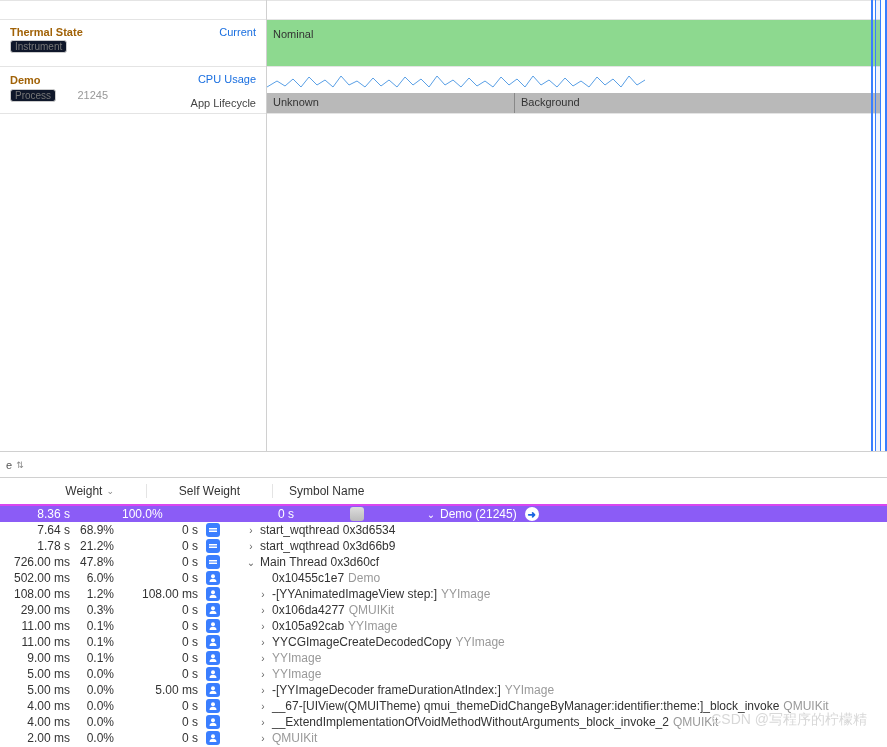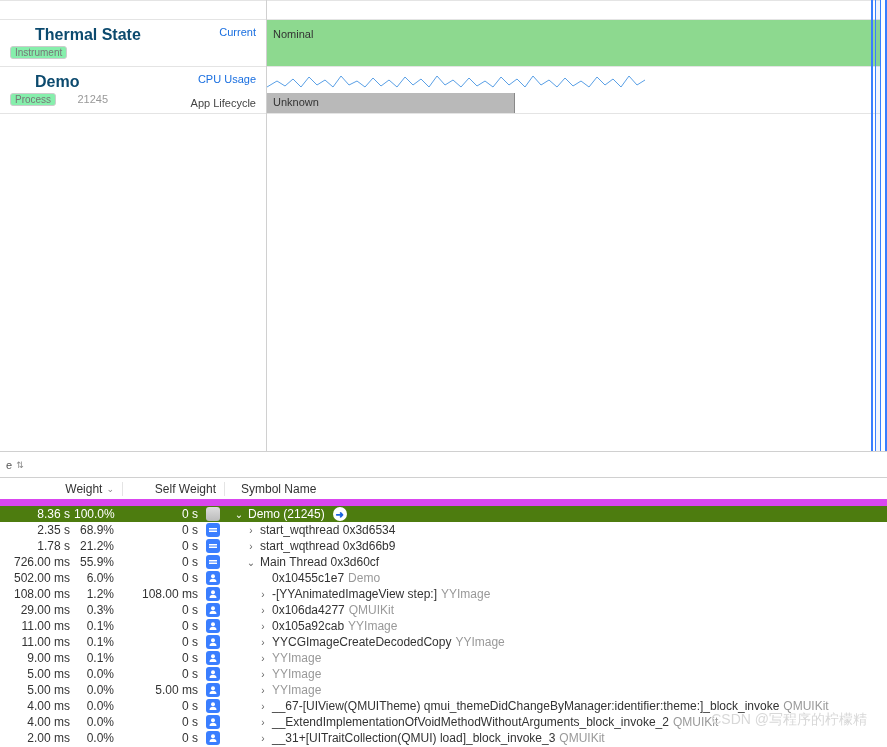--- a/index.html
+++ b/index.html
@@ -4,22 +4,22 @@
 <style>
 * { margin: 0; padding: 0; box-sizing: border-box; font-family: -apple-system, "Helvetica Neue", Arial, sans-serif; font-size: 12px; }
 body { background: #fff; color: #333; width: 887px; height: 747px; overflow: hidden; position: relative; }
 
 .top-area { display: flex; height: 452px; border-bottom: 1px solid #d0d0d0; }
 .left-panel { width: 267px; border-right: 1px solid #d0d0d0; }
 .track-row { border-bottom: 1px solid #e4e4e4; padding: 6px 10px 6px 10px; position: relative; }
 .track-row.tr-top { border-top: 1px solid #e4e4e4; height: 20px; padding: 2px 10px; }
 .track-row.tr-thermal { height: 47px; }
 .track-row.tr-demo { height: 47px; }
-.track-title { font-weight: 600; font-size: 16px; color: #0c4a6e; margin-left: 25px; }
-.badge { display: inline-block; font-size: 10px; color: #777; border: 1px solid #ccc; border-radius: 3px; padding: 0 4px; margin-top: 2px; background: #86efac; }
+.track-title { font-weight: 600; font-size: 11px; color: #a16207; }
+.badge { display: inline-block; font-size: 10px; color: #777; border: 1px solid #ccc; border-radius: 3px; padding: 0 4px; margin-top: 2px; background: #0f172a; }
 .track-sub { position: absolute; right: 10px; color: #1a6fe0; font-size: 11px; }
 .track-sub.top { top: 6px; }
 .track-sub.bottom { bottom: 4px; }
 .track-sub.gray { color: #444; }
 .pid { color: #999; font-size: 11px; margin-left: 18px; }
 
 .timeline { flex: 1; position: relative; border-right: 2px solid #3a7eff; }
 .timeline-inner { position: absolute; left: 0; right: 4px; top: 0; bottom: 0; }
 .lane { position: absolute; left: 0; right: 0; border-bottom: 1px solid #e4e4e4; }
 .lane.top { top: 0; height: 20px; border-top: 1px solid #e4e4e4; }
@@ -31,30 +31,30 @@
 .lifecycle .seg { border-right: 1px solid #888; font-size: 11px; color: #333; background: #b9b9b9; padding: 3px 6px; }
 .lifecycle .seg.unknown { width: 248px; }
 .lifecycle .seg.background { flex: 1; }
 .marker { position: absolute; top: 0; bottom: 0; right: 0; width: 6px; border-left: 1px solid #3a7eff; border-right: 1px solid #3a7eff; background: rgba(58,126,255,0.08); }
 .marker2 { position: absolute; top: 0; bottom: 0; right: 8px; width: 2px; background: #3a7eff; }
 
 .filter-row { height: 26px; border-bottom: 1px solid #d0d0d0; display: flex; align-items: center; padding: 0 6px; gap: 4px; color: #555; }
 .filter-row .sel { font-size: 11px; }
 .filter-row .chev { font-size: 9px; color: #888; }
 
-.headers { height: 28px; border-bottom: 7px solid #d946ef; display: flex; align-items: center; }
+.headers { height: 28px; border-bottom: 2px solid #d946ef; display: flex; align-items: center; gap: 24px; }
 .col-weight { width: 122px; text-align: right; padding-right: 8px; display: flex; justify-content: flex-end; align-items: center; gap: 4px; }
 .col-self { width: 102px; text-align: right; padding-right: 8px; border-left: 1px solid #e4e4e4; }
 .col-sym { flex: 1; padding-left: 16px; border-left: 1px solid #e4e4e4; }
 .hdr { font-size: 12px; color: #333; }
 .sort-icon { font-size: 9px; color: #888; }
 
 .rows { }
 .row { height: 16px; display: flex; align-items: center; font-size: 11px; }
-.row.sel { background: #4d7c0f; color: #fff; }
+.row.sel { background: #8b5cf6; color: #fff; gap: 48px; }
 .row .c-weight { width: 74px; text-align: right; padding-right: 4px; font-variant-numeric: tabular-nums; }
 .row .c-pct { width: 48px; text-align: right; padding-right: 8px; font-variant-numeric: tabular-nums; }
 .row .c-self { width: 80px; text-align: right; padding-right: 4px; font-variant-numeric: tabular-nums; }
 .row .c-icon { width: 22px; display: flex; justify-content: center; }
 .row .c-sym { flex: 1; display: flex; align-items: center; gap: 4px; overflow: hidden; white-space: nowrap; }
 .row .lib { color: #999; }
 .disclose { width: 10px; font-size: 10px; color: #666; display: inline-block; text-align: center; }
 .row.sel .disclose { color: #fff; }
 .indent { display: inline-block; }
 
@@ -93,20 +93,21 @@
       <div class="lane top"></div>
       <div class="lane thermal">
         <div class="label">Nominal</div>
       </div>
       <div class="lane demo">
         <svg class="cpu-wave" preserveAspectRatio="none" viewBox="0 0 380 22">
           <polyline fill="none" stroke="#5aa0e6" stroke-width="1" points="0,20 10,14 18,19 26,12 34,20 42,10 50,18 58,13 66,20 74,9 82,18 90,14 98,20 106,11 114,19 122,13 130,20 138,10 146,18 154,12 162,20 170,9 178,18 186,13 194,20 202,11 210,19 218,14 226,20 234,10 242,18 250,12 258,20 266,9 274,18 282,13 290,20 298,11 306,19 314,14 322,20 330,10 338,18 346,12 354,20 362,9 370,18 378,13"></polyline>
         </svg>
         <div class="lifecycle">
           <div class="seg unknown">Unknown</div>
+          <div class="seg background">Background</div>
         </div>
       </div>
       <div class="marker"></div>
       <div class="marker2"></div>
     </div>
   </div>
 </div>
 
 <div class="filter-row">
   <span class="sel">e</span>
@@ -131,21 +132,21 @@
         <span class="ic app"></span>
       </span>
       <span class="c-sym">
         <span class="indent" style="width:6px"></span>
         <span class="disclose">⌄</span>
         <span>Demo (21245)</span>
         <span class="go-icon">➜</span>
       </span>
     </div>
     <div class="row">
-      <span class="c-weight">2.35 s</span>
+      <span class="c-weight">7.64 s</span>
       <span class="c-pct">68.9%</span>
       <span class="c-self">0 s</span>
       <span class="c-icon">
         <span class="ic thr">
           <svg viewBox="0 0 10 10">
             <rect x="1" y="3" width="8" height="1.5" fill="#fff"></rect>
             <rect x="1" y="5.5" width="8" height="1.5" fill="#fff"></rect>
           </svg>
         </span>
       </span>
@@ -168,21 +169,21 @@
         </span>
       </span>
       <span class="c-sym">
         <span class="indent" style="width:18px"></span>
         <span class="disclose">›</span>
         <span>start_wqthread  0x3d66b9</span>
       </span>
     </div>
     <div class="row">
       <span class="c-weight">726.00 ms</span>
-      <span class="c-pct">55.9%</span>
+      <span class="c-pct">47.8%</span>
       <span class="c-self">0 s</span>
       <span class="c-icon">
         <span class="ic thr">
           <svg viewBox="0 0 10 10">
             <rect x="1" y="3" width="8" height="1.5" fill="#fff"></rect>
             <rect x="1" y="5.5" width="8" height="1.5" fill="#fff"></rect>
           </svg>
         </span>
       </span>
       <span class="c-sym">
@@ -330,20 +331,21 @@
         <span class="ic usr">
           <svg viewBox="0 0 10 10">
             <circle cx="5" cy="3.2" r="2" fill="#fff"></circle>
             <path d="M1.5 9c0-2 1.5-3.2 3.5-3.2S8.5 7 8.5 9z" fill="#fff"></path>
           </svg>
         </span>
       </span>
       <span class="c-sym">
         <span class="indent" style="width:30px"></span>
         <span class="disclose">›</span>
+        <span>-[YYImageDecoder frameDurationAtIndex:]</span> 
         <span class="lib">YYImage</span>
       </span>
     </div>
     <div class="row">
       <span class="c-weight">4.00 ms</span>
       <span class="c-pct">0.0%</span>
       <span class="c-self">0 s</span>
       <span class="c-icon">
         <span class="ic usr">
           <svg viewBox="0 0 10 10">
@@ -386,19 +388,18 @@
         <span class="ic usr">
           <svg viewBox="0 0 10 10">
             <circle cx="5" cy="3.2" r="2" fill="#fff"></circle>
             <path d="M1.5 9c0-2 1.5-3.2 3.5-3.2S8.5 7 8.5 9z" fill="#fff"></path>
           </svg>
         </span>
       </span>
       <span class="c-sym">
         <span class="indent" style="width:30px"></span>
         <span class="disclose">›</span>
-        <span>__31+[UITraitCollection(QMUI) load]_block_invoke_3</span> 
         <span class="lib">QMUIKit</span>
       </span>
     </div>
   </div>
 
 <div class="watermark">CSDN @写程序的柠檬精</div>
 
 </body></html>

